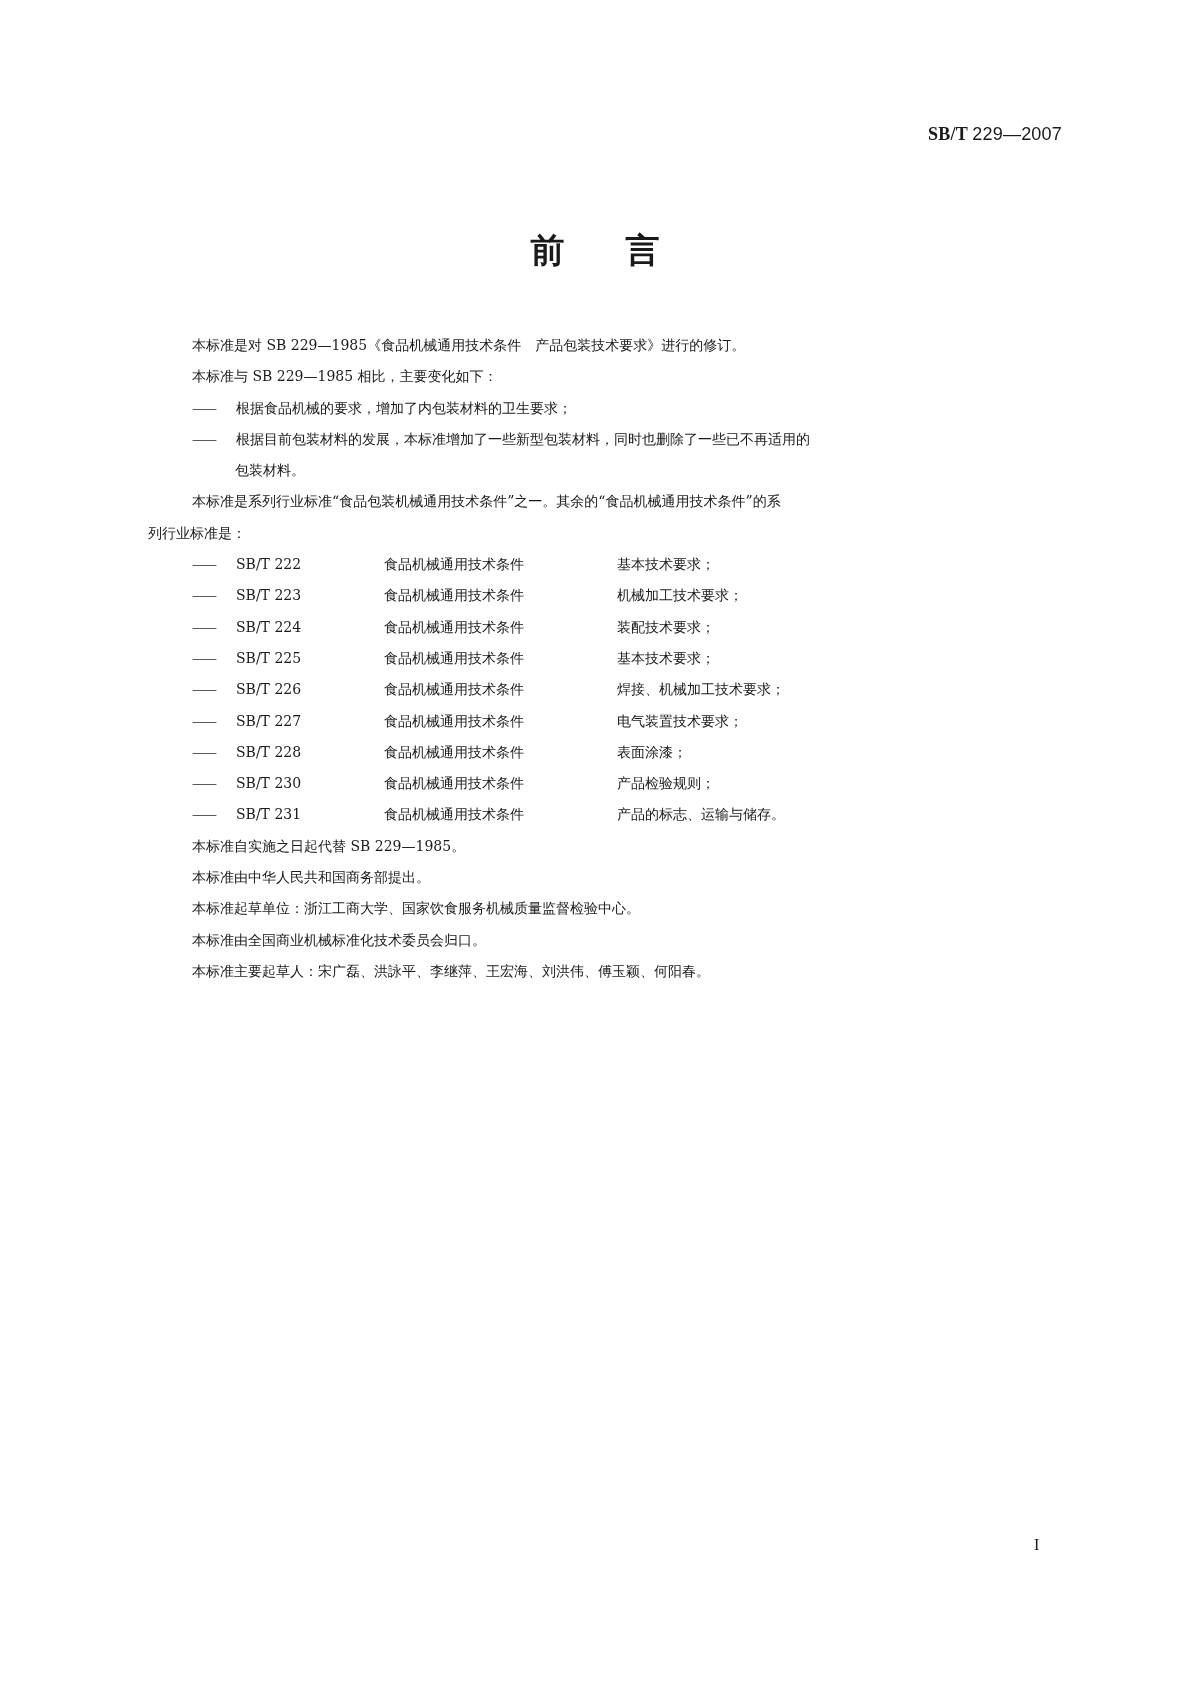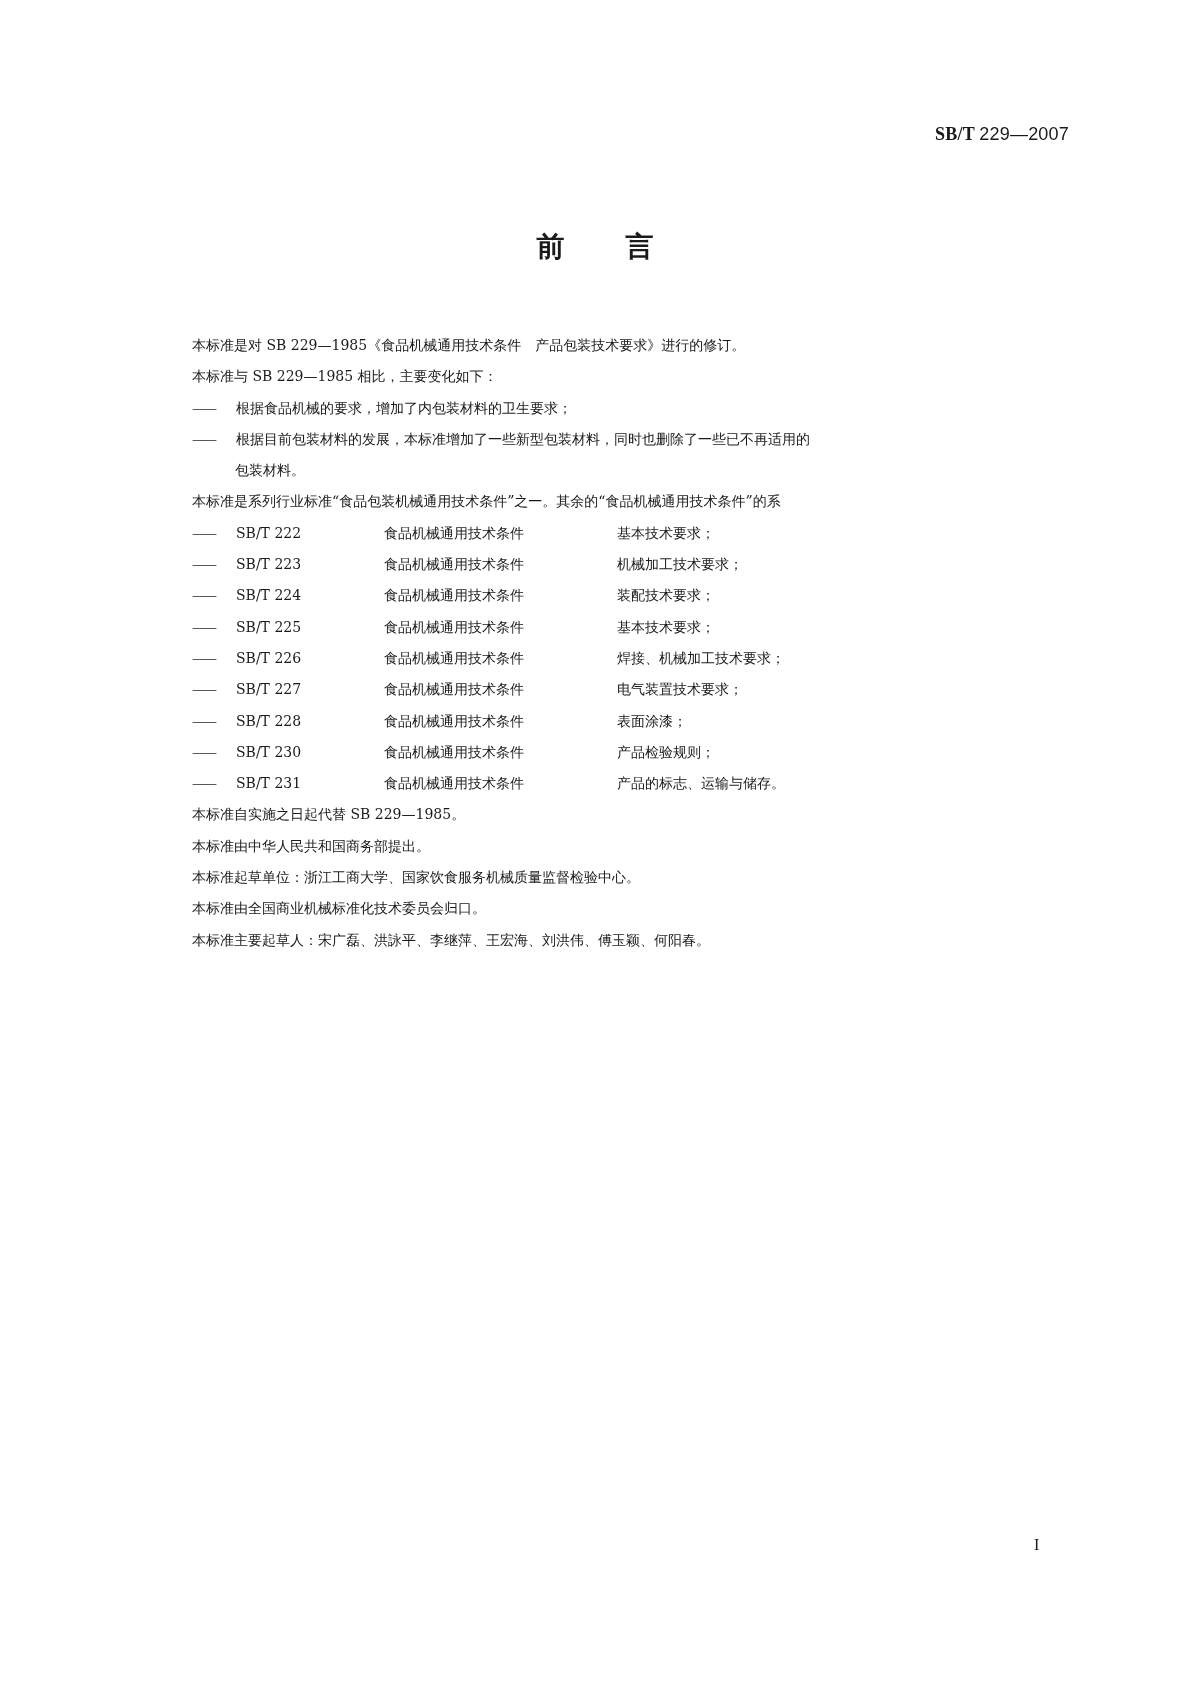--- a/index.html
+++ b/index.html
@@ -7,35 +7,35 @@
       width: 1191px;
       height: 1684px;
       position: relative;
       overflow: hidden;
       color: #1a1a1a;
       font-family: "DejaVu Serif", "Liberation Serif", serif;
     }
     .page-header {
       position: absolute;
       top: 124px;
-      right: 122px;
+      right: 129px;
       font-family: "Liberation Serif", "DejaVu Serif", serif;
       font-size: 18px;
       font-weight: bold;
       letter-spacing: 0.2px;
     }
     .page-header .num { font-family: "Liberation Sans", "DejaVu Sans", sans-serif; font-weight: normal; }
     .title {
       position: absolute;
       top: 228px;
       left: 0;
       width: 1191px;
       text-align: center;
       font-family: "DejaVu Sans", "Liberation Sans", sans-serif;
-      font-size: 28px;
+      font-size: 34px;
       font-weight: bold;
       letter-spacing: 1px;
     }
     .title span { display: inline-block; }
     .title .gap { width: 60px; }
     .body {
       position: absolute;
       top: 330px;
       left: 132px;
       width: 928px;
@@ -72,20 +72,21 @@
   <span>前</span><span class="gap"></span><span>言</span>
 </div>
 
 <div class="body">
   <p class="p indent">本标准是对 SB 229—1985《食品机械通用技术条件　产品包装技术要求》进行的修订。</p>
   <p class="p indent">本标准与 SB 229—1985 相比，主要变化如下：</p>
   <p class="p dash"><span class="dash-mark">——</span><span>根据食品机械的要求，增加了内包装材料的卫生要求；</span></p>
   <p class="p dash"><span class="dash-mark">——</span><span>根据目前包装材料的发展，本标准增加了一些新型包装材料，同时也删除了一些已不再适用的</span></p>
   <p class="p cont">包装材料。</p>
   <p class="p indent">本标准是系列行业标准“食品包装机械通用技术条件”之一。其余的“食品机械通用技术条件”的系</p>
+  <p class="p">列行业标准是：</p>
 
   <div>
     <div class="std-row">
         <span class="dash-mark">——</span>
         <span class="code">SB/T 222</span>
         <span class="series">食品机械通用技术条件</span>
         <span class="topic">基本技术要求；</span>
       </div>
     <div class="std-row">
         <span class="dash-mark">——</span>

